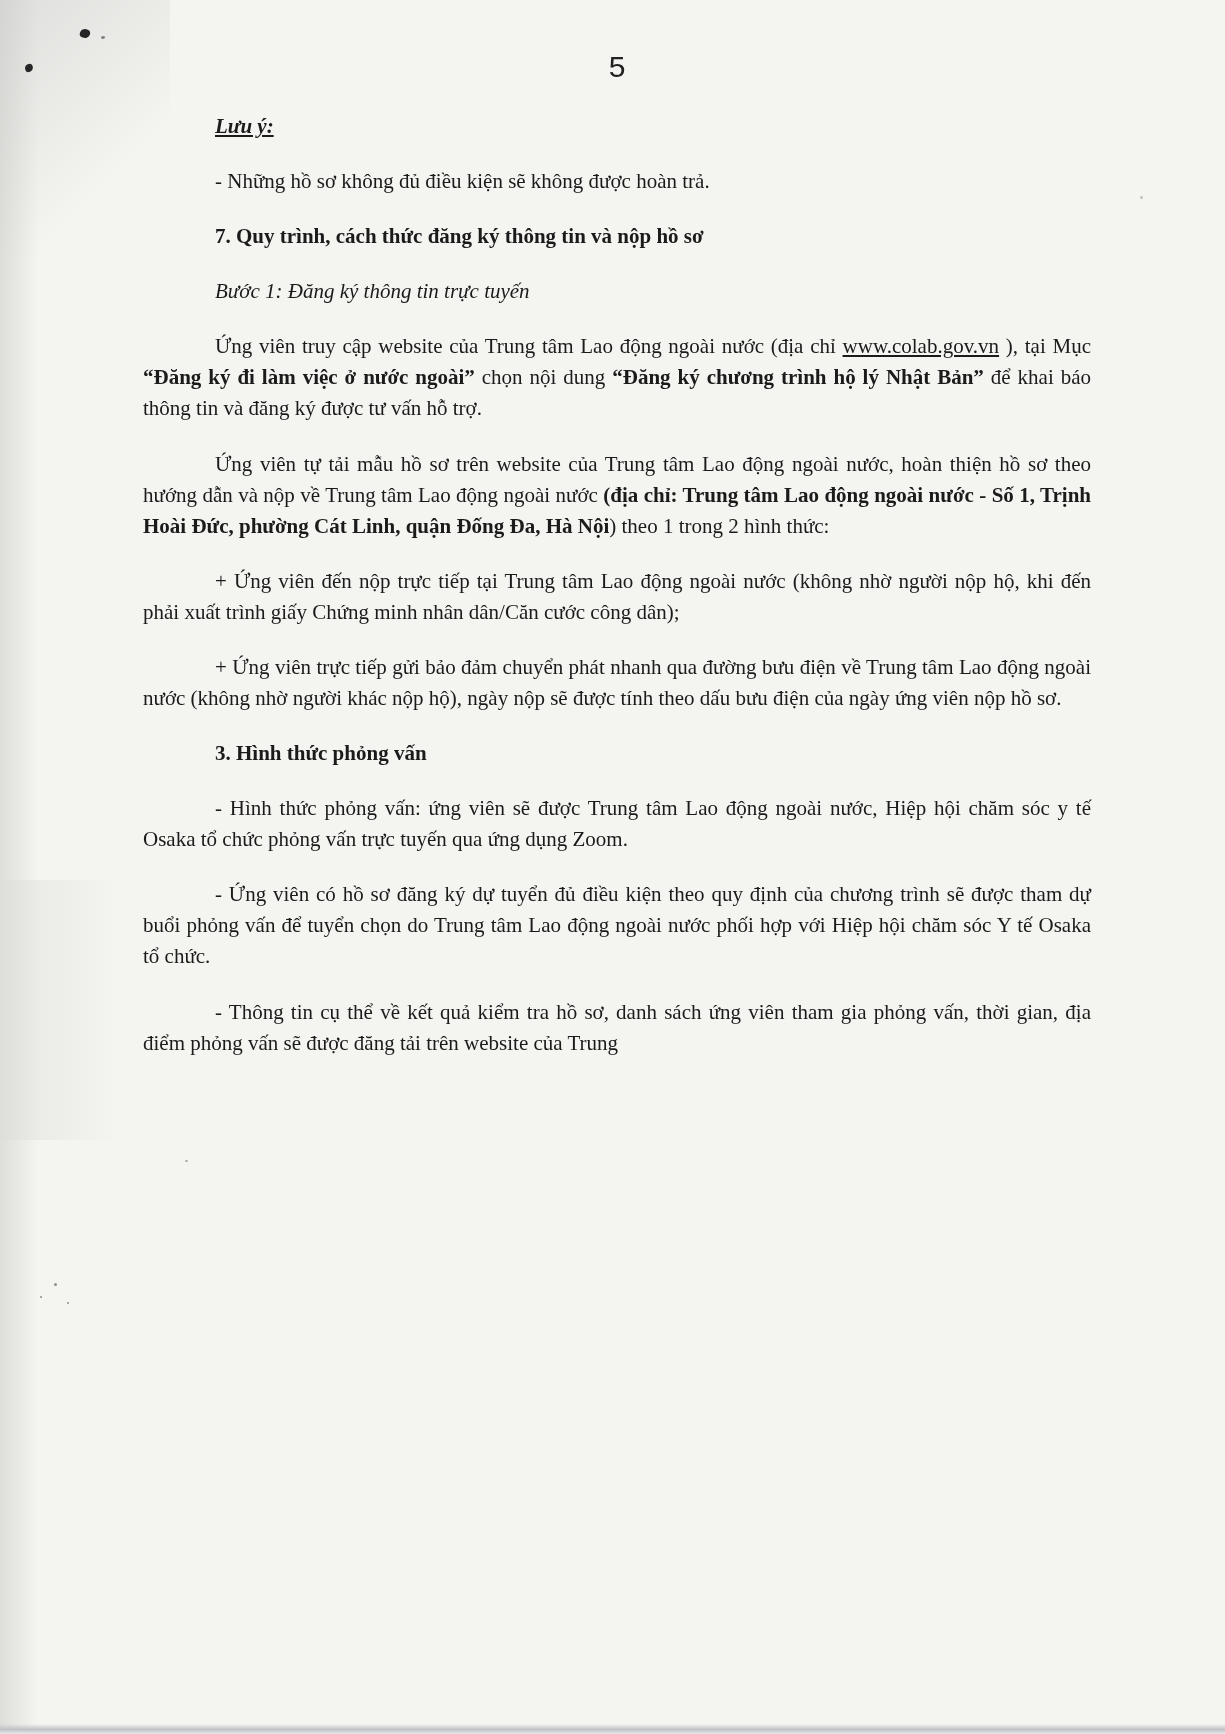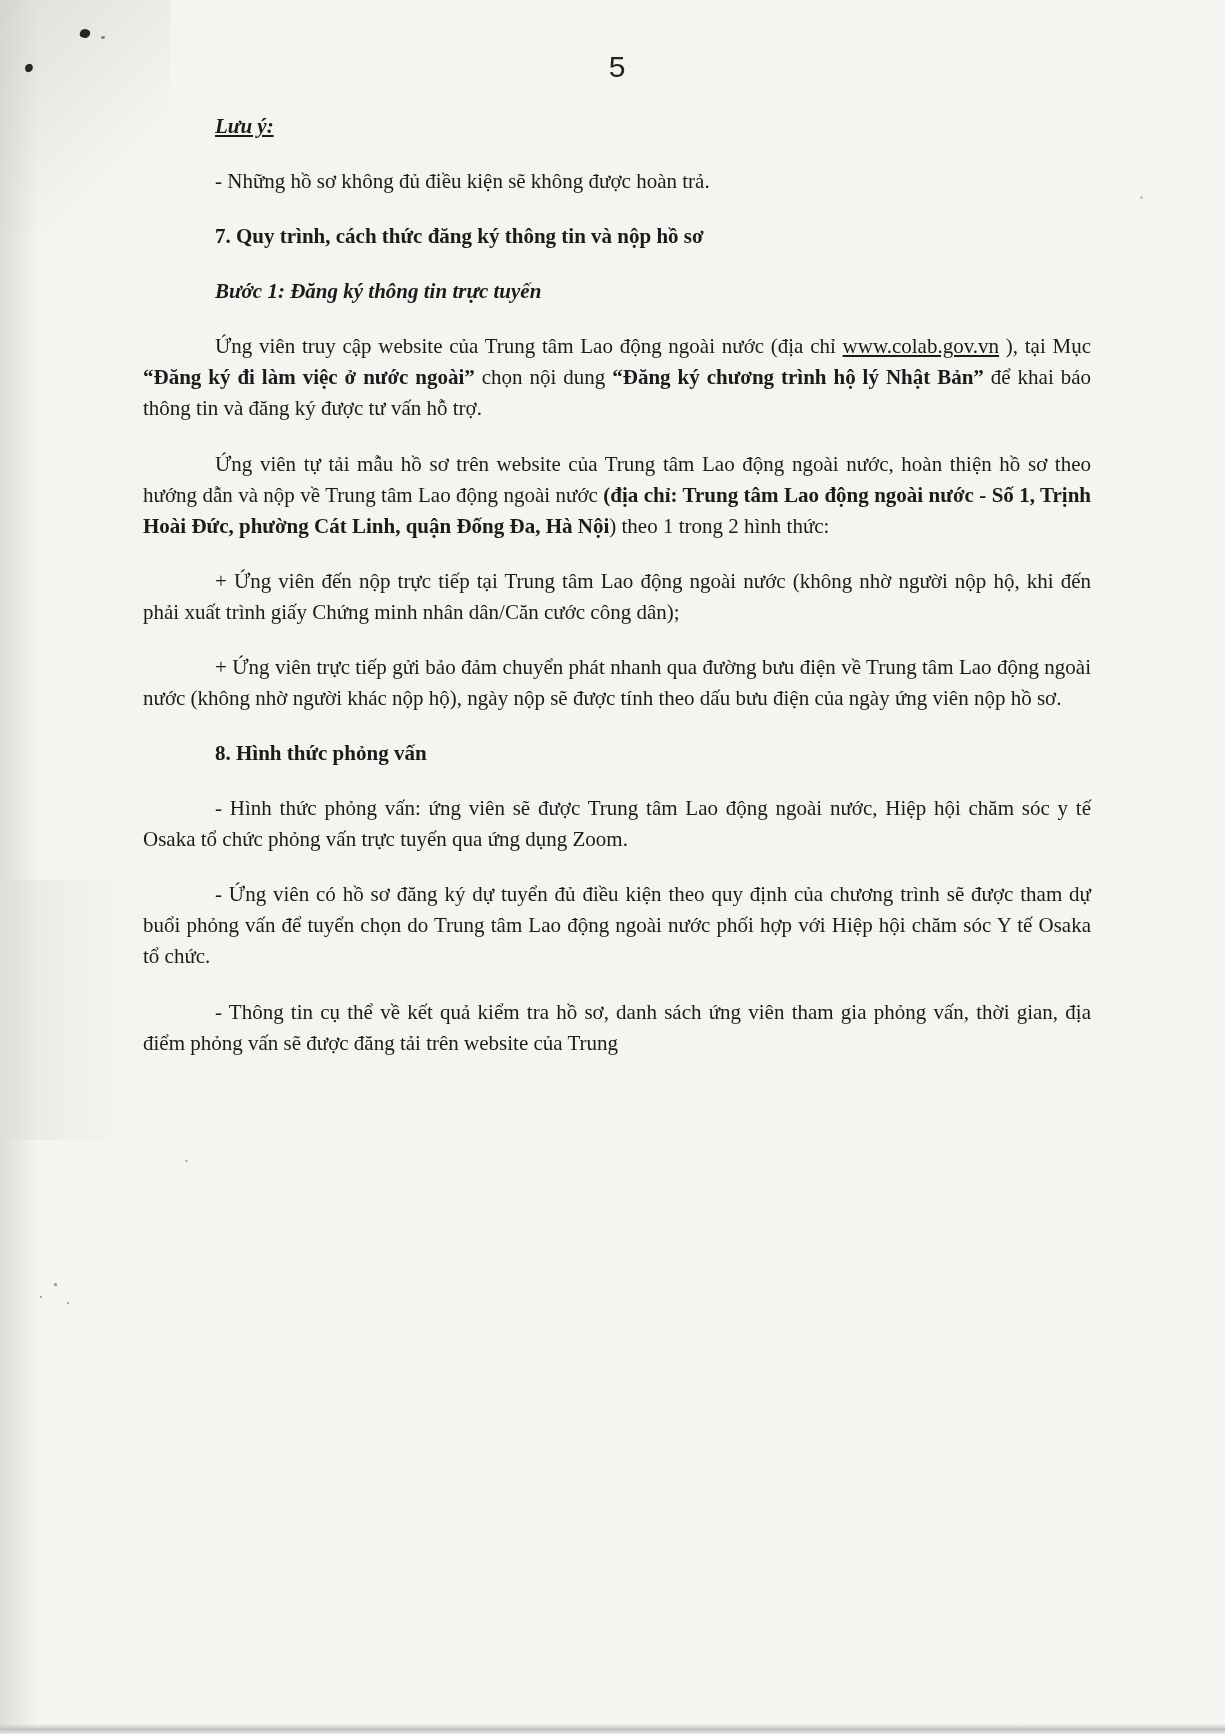--- a/index.html
+++ b/index.html
@@ -69,21 +69,21 @@
     font-weight: bold;
     font-style: italic;
     text-decoration: underline;
     text-align: left;
   }
   .section-heading {
     font-weight: bold;
     text-align: left;
   }
   .step-heading {
-    font-weight: bold;
+    font-weight: normal;
     font-style: italic;
     text-align: left;
   }
   .bold { font-weight: bold; }
   .underlined { text-decoration: underline; }
 </style>
 </head>
 <body>
 
 <div class="page">
@@ -115,21 +115,21 @@
 
     <p class="body-text"><span>Ứng viên truy cập website của Trung tâm Lao động ngoài nước (địa chỉ </span><span class="underlined">www.colab.gov.vn</span><span> ), tại Mục </span><span class="bold">“Đăng ký đi làm việc ở nước ngoài”</span><span> chọn nội dung </span><span class="bold">“Đăng ký chương trình hộ lý Nhật Bản”</span><span> để khai báo thông tin và đăng ký được tư vấn hỗ trợ.</span></p>
 
 
     <p class="body-text"><span>Ứng viên tự tải mẫu hồ sơ trên website của Trung tâm Lao động ngoài nước, hoàn thiện hồ sơ theo hướng dẫn và nộp về Trung tâm Lao động ngoài nước </span><span class="bold">(địa chỉ: Trung tâm Lao động ngoài nước - Số 1, Trịnh Hoài Đức, phường Cát Linh, quận Đống Đa, Hà Nội</span><span>) theo 1 trong 2 hình thức:</span></p>
 
     <p class="body-text">+ Ứng viên đến nộp trực tiếp tại Trung tâm Lao động ngoài nước (không nhờ người nộp hộ, khi đến phải xuất trình giấy Chứng minh nhân dân/Căn cước công dân);</p>
 
     <p class="body-text">+ Ứng viên trực tiếp gửi bảo đảm chuyển phát nhanh qua đường bưu điện về Trung tâm Lao động ngoài nước (không nhờ người khác nộp hộ), ngày nộp sẽ được tính theo dấu bưu điện của ngày ứng viên nộp hồ sơ.</p>
 
-    <p class="body-text section-heading">8. Hình thức phỏng vấn</p>
+    <p class="body-text section-heading">3. Hình thức phỏng vấn</p>
 
     <p class="body-text">- Hình thức phỏng vấn: ứng viên sẽ được Trung tâm Lao động ngoài nước, Hiệp hội chăm sóc y tế Osaka tổ chức phỏng vấn trực tuyến qua ứng dụng Zoom.</p>
 
     <p class="body-text">- Ứng viên có hồ sơ đăng ký dự tuyển đủ điều kiện theo quy định của chương trình sẽ được tham dự buổi phỏng vấn để tuyển chọn do Trung tâm Lao động ngoài nước phối hợp với Hiệp hội chăm sóc Y tế Osaka tổ chức.</p>
 
     <p class="body-text">- Thông tin cụ thể về kết quả kiểm tra hồ sơ, danh sách ứng viên tham gia phỏng vấn, thời gian, địa điểm phỏng vấn sẽ được đăng tải trên website của Trung</p>
 
   </div>
 
   <div class="bottom-scan-edge"></div>

